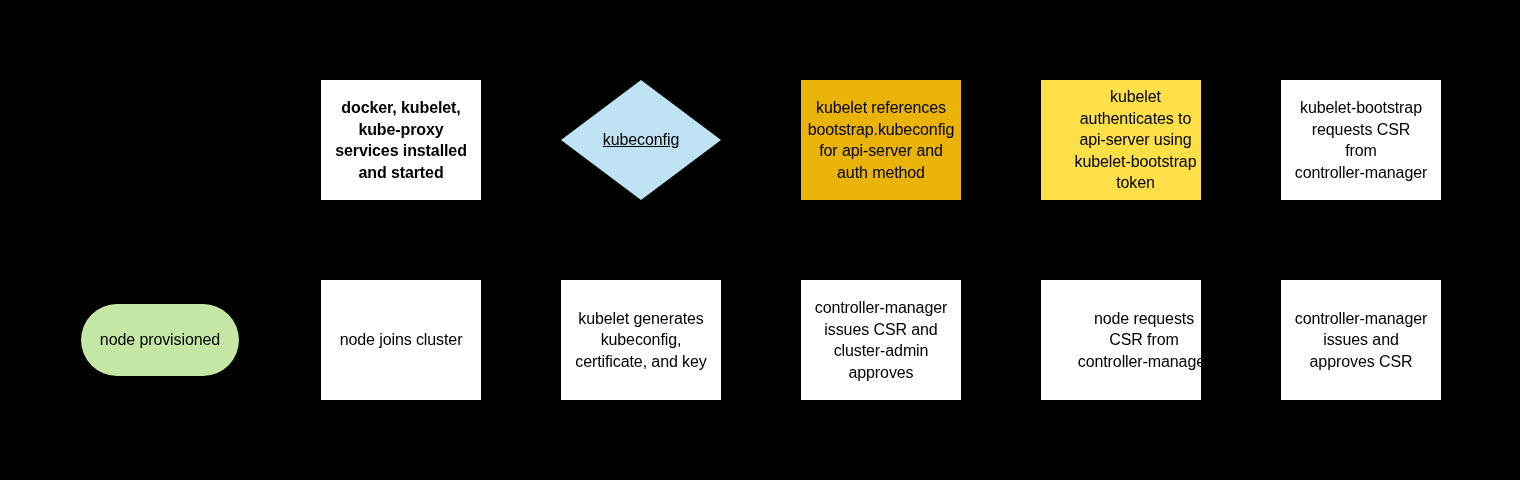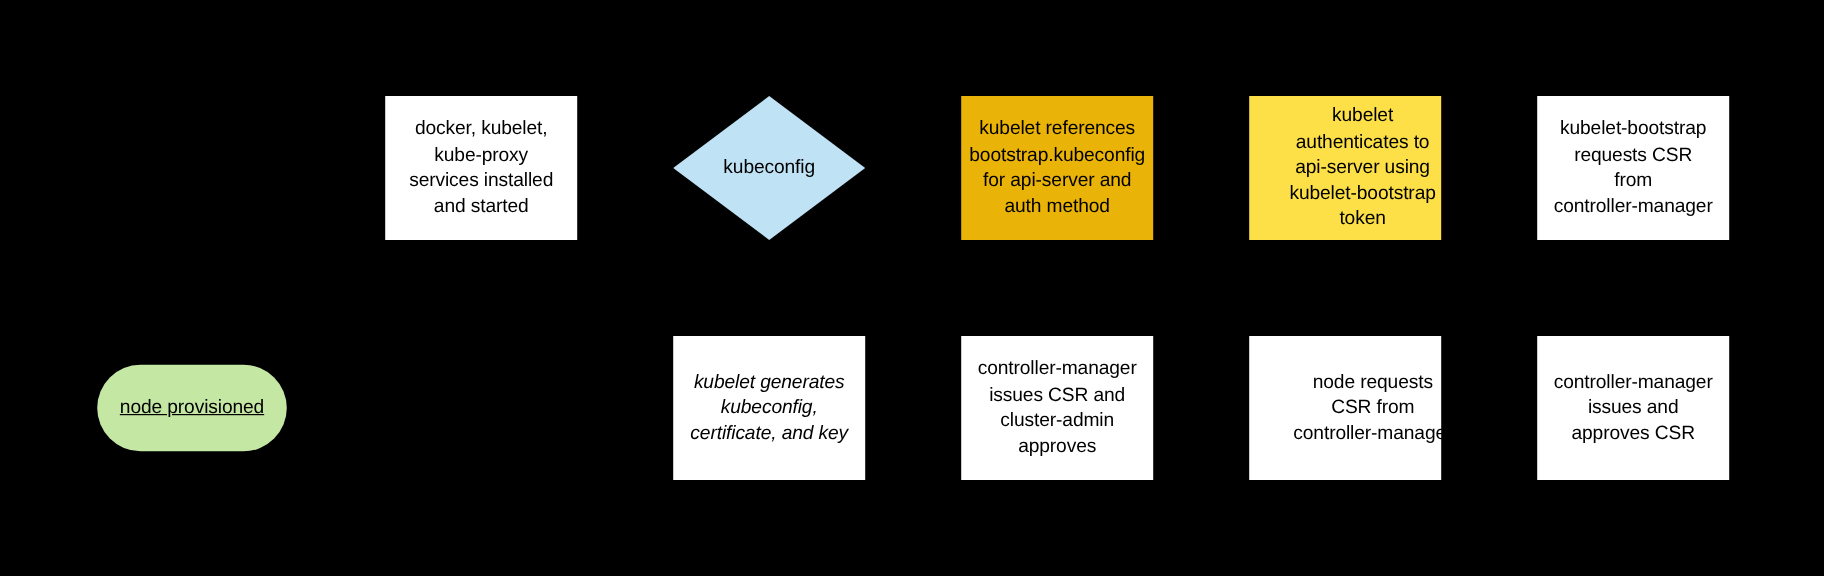--- a/index.html
+++ b/index.html
@@ -75,55 +75,58 @@
   
   .overflow .label {
     white-space: pre;
     overflow: visible;
   }
 </style>
 </head>
 <body>
 
 <div id="canvas" style="background: rgb(0, 0, 0);">
-    <div class="node process overflow" style="left: 321px; top: 80px; background: rgb(255, 255, 255);">
+    <div class="node process overflow" style="left: 321px; top: 80px; background: rgb(255, 255, 255); font-weight: bold;">
       <div class="label" style="color: rgb(0, 0, 0);">docker, kubelet,
 kube-proxy
 services installed
 and started</div>
     </div>
     <div class="node decision overflow" style="left: 561px; top: 80px;">
       <svg class="diamond-bg" viewBox="0 0 160 120" width="160" height="120">
         <polygon points="80,0 160,60 80,120 0,60" fill="#bfe2f5"></polygon>
       </svg>
-      <div class="label" style="color: rgb(0, 0, 0);">kubeconfig</div>
+      <div class="label" style="color: rgb(0, 0, 0); text-decoration: underline;">kubeconfig</div>
     </div>
     <div class="node process overflow" style="left: 801px; top: 80px; background: #eab308;">
       <div class="label" style="color: rgb(0, 0, 0);">kubelet references
 bootstrap.kubeconfig
 for api-server and
 auth method</div>
     </div>
     <div class="node process overflow" style="left: 1041px; top: 80px; background: #fde047; padding-left: 29px;">
       <div class="label" style="color: rgb(0, 0, 0);">kubelet
 authenticates to
 api-server using
 kubelet-bootstrap
 token</div>
     </div>
     <div class="node process overflow" style="left: 1281px; top: 80px; background: rgb(255, 255, 255);">
       <div class="label" style="color: rgb(0, 0, 0);">kubelet-bootstrap
 requests CSR
 from
 controller-manager</div>
     </div>
-    <div class="node terminator overflow" style="left: 81px; top: 304px; background: rgb(196, 231, 164); text-decoration: underline;">
+    <div class="node terminator overflow" style="left: 81px; top: 304px; background: rgb(196, 231, 164);">
       <div class="label" style="color: rgb(0, 0, 0);">node provisioned</div>
     </div>
-    <div class="node process overflow" style="left: 561px; top: 280px; background: rgb(255, 255, 255); font-style: italic;">
+    <div class="node process overflow" style="left: 321px; top: 280px; background: rgb(255, 255, 255);">
+      <div class="label" style="color: rgb(0, 0, 0);">node joins cluster</div>
+    </div>
+    <div class="node process overflow" style="left: 561px; top: 280px; background: rgb(255, 255, 255);">
       <div class="label" style="color: rgb(0, 0, 0);">kubelet generates
 kubeconfig,
 certificate, and key</div>
     </div>
     <div class="node process overflow" style="left: 801px; top: 280px; background: rgb(255, 255, 255);">
       <div class="label" style="color: rgb(0, 0, 0);">controller-manager
 issues CSR and
 cluster-admin
 approves</div>
     </div>

